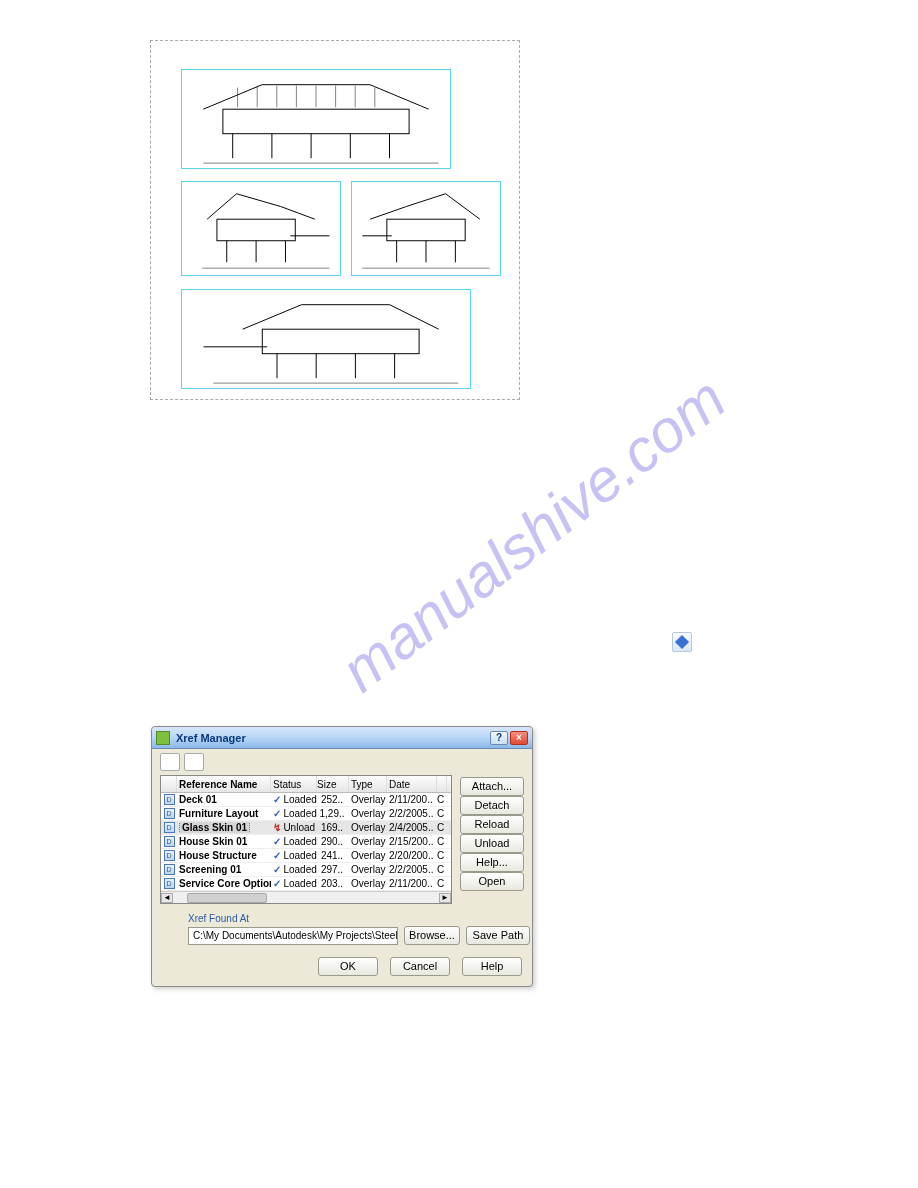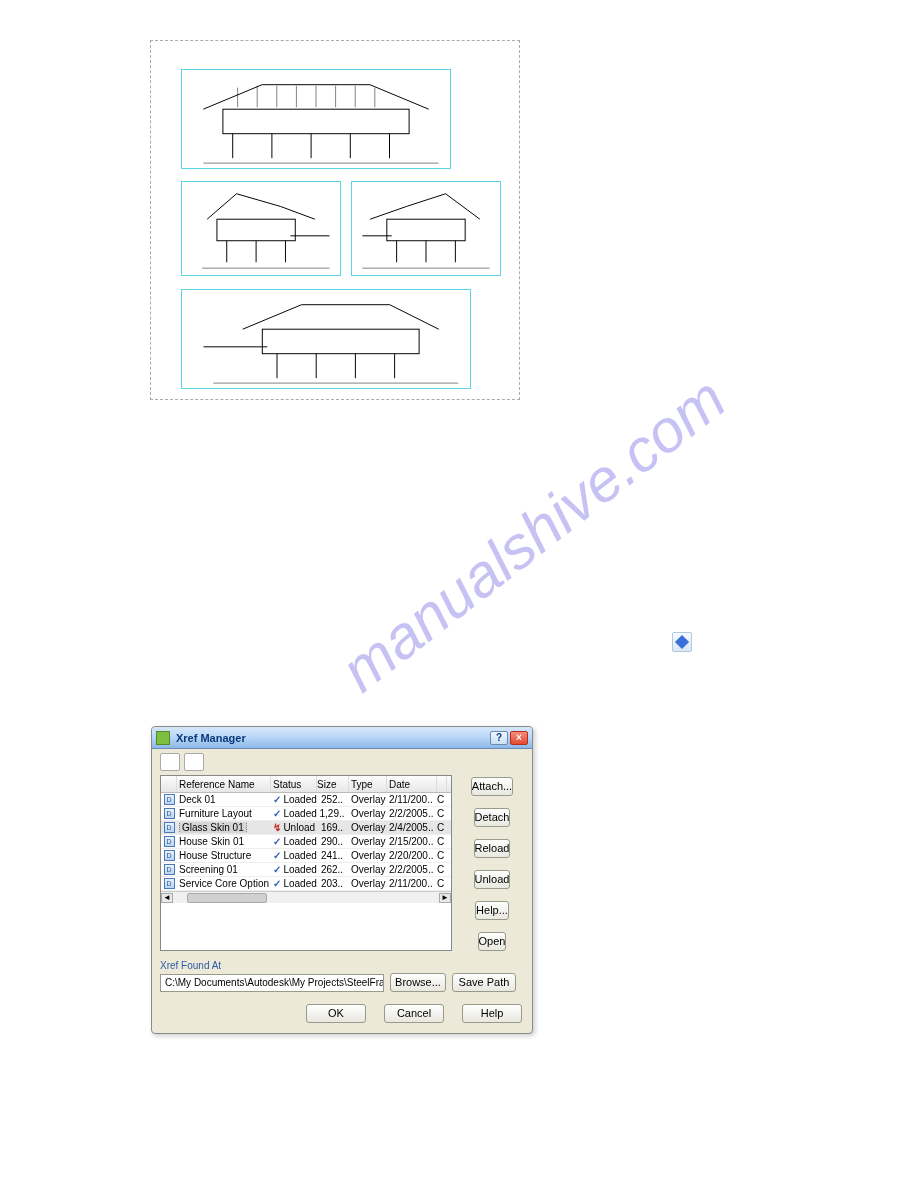--- a/index.html
+++ b/index.html
@@ -148,21 +148,21 @@
     height: 14px;
     border-bottom: 1px solid #eee;
   }
   .grid-head {
     background: linear-gradient(#fdfdfd, #e6e6e6);
     border-bottom: 1px solid #bbb;
     height: 17px;
     font-weight: normal;
   }
   .col-icon { width: 16px; display: flex; justify-content: center; }
-  .col-name { width: 94px; padding-left: 2px; overflow: hidden; white-space: nowrap; }
+  .col-name { width: 94px; padding-left: 2px; overflow: hidden; white-space: nowrap; font-weight: bold; }
   .col-status { width: 46px; display: flex; align-items: center; gap: 2px; justify-content: flex-start; padding-left: 2px; overflow: hidden; }
   .col-size { width: 32px; text-align: center; padding-right: 2px; overflow: hidden; }
   .col-type { width: 38px; padding-left: 2px; overflow: hidden; }
   .col-date { width: 50px; padding-left: 2px; overflow: hidden; white-space: nowrap; }
   .col-extra { width: 10px; overflow: hidden; }
   .grid-head > div { border-right: 1px solid #ddd; height: 100%; display: flex; align-items: center; }
   .row-icon-box {
     width: 11px; height: 11px;
     border: 1px solid #4a7ab8;
     background: linear-gradient(#e8f0fb,#bcd4ef);
@@ -177,37 +177,37 @@
     height: 12px; background: #f0f0f0; border-top: 1px solid #ccc;
     display: flex; align-items: center;
   }
   .grid-scrollbar .thumb { height: 10px; width: 80px; background: #d0d0d0; border: 1px solid #aaa; margin-left: 14px; border-radius: 2px; }
   .grid-scrollbar .arrow { width: 12px; height: 10px; border: 1px solid #aaa; background: #e8e8e8; font-size: 8px; text-align: center; line-height: 8px; }
   .grid-scrollbar .spacer { flex: 1; }
 
   .side-buttons {
     display: flex;
     flex-direction: column;
-    gap: 12px;
+    gap: 0;
     width: 64px;
     padding-top: 2px;
-    align-items: center;
   }
   .winbtn {
     height: 19px;
     background: linear-gradient(#fefefe, #e8e8e0);
     border: 1px solid #9a9a8a;
     border-radius: 3px;
     font-size: 11px;
     text-align: center;
     line-height: 17px;
   }
 
   .found-section {
-    padding: 2px 16px 6px 8px;
+    padding: 2px 2px 6px 8px;
+    margin-left: 28px;
   }
   .found-label {
     color: #2e5aa8;
     font-size: 10px;
     margin-bottom: 2px;
     display: inline-block;
   }
   .found-row {
     display: flex;
     gap: 6px;
@@ -221,21 +221,21 @@
     font-size: 10px;
     padding: 0 4px;
     line-height: 16px;
     overflow: hidden;
     white-space: nowrap;
   }
 
   .bottom-buttons {
     display: flex;
     justify-content: flex-end;
-    gap: 18px;
+    gap: 12px;
     padding: 6px 10px 10px 24px;
   }
   .bottom-buttons .winbtn { width: 60px; }
 </style>
 </head>
 <body>
 
 <div class="watermark">manualshive.com</div>
 
 <div class="drawing-area">
@@ -396,21 +396,21 @@
           </div>
           <div class="grid-row">
             <div class="col-icon">
               <div class="row-icon-box">D</div>
             </div>
             <div class="col-name"><span>Screening 01</span></div>
             <div class="col-status">
               <span class="check-icon">✓</span>
               <span>Loaded</span>
             </div>
-            <div class="col-size">262..</div>
+            <div class="col-size">297..</div>
             <div class="col-type">Overlay</div>
             <div class="col-date">2/2/2005..</div>
             <div class="col-extra">C</div>
           </div>
           <div class="grid-row">
             <div class="col-icon">
               <div class="row-icon-box">D</div>
             </div>
             <div class="col-name"><span>Service Core Option 01</span></div>
             <div class="col-status">

